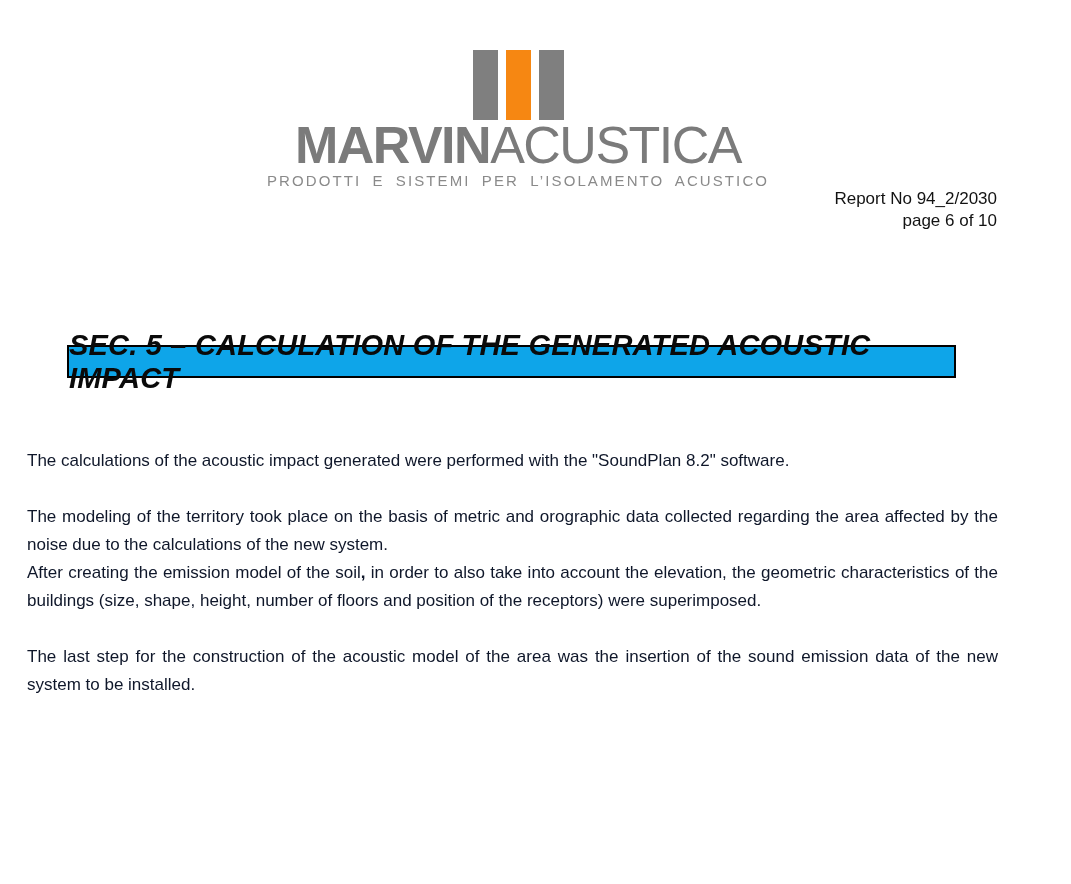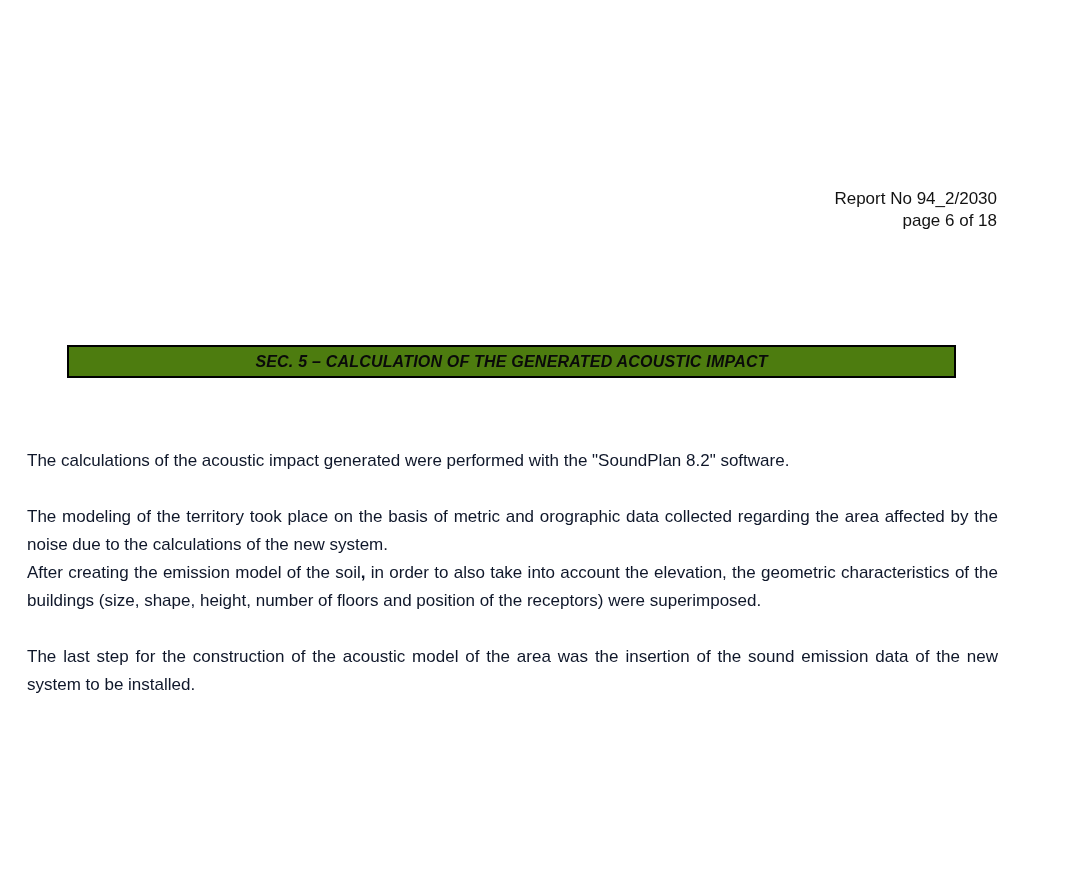--- a/index.html
+++ b/index.html
@@ -61,24 +61,24 @@
     left: 67px;
     width: 889px;
     height: 33px;
     box-sizing: border-box;
     border: 2px solid #000000;
     display: flex;
     align-items: center;
     justify-content: center;
     font-weight: bold;
     font-style: italic;
-    font-size: 16px;
+    font-size: 29px;
     letter-spacing: 0.2px;
     color: #0a0a0a;
-    background: #4d7c0f;
+    background: #0ea5e9;
   }
 
   
   .body-copy {
     position: absolute;
     top: 447px;
     left: 27px;
     width: 971px;
     font-size: 17px;
     line-height: 28px;
@@ -87,24 +87,33 @@
   }
   .body-copy p { margin: 0; }
   .body-copy p.gap-after { margin-bottom: 28px; }
   .body-copy .bold { font-weight: bold; }
 </style>
 </head>
 <body>
 
 <div class="page">
 
+  <div class="logo">
+    <div class="logo-bars">
+      <span class="bar" style="background: rgb(127, 127, 127);"></span>
+      <span class="bar" style="background: rgb(246, 135, 18);"></span>
+      <span class="bar" style="background: rgb(127, 127, 127);"></span>
+    </div>
+    <div class="brand" style="color: rgb(123, 123, 123);"><span class="brand-bold">MARVIN</span><span class="brand-light">ACUSTICA</span></div>
+    <div class="tagline" style="color: rgb(138, 138, 138);">PRODOTTI E SISTEMI PER L’ISOLAMENTO ACUSTICO</div>
+  </div>
 
   <div class="report-meta">
     <div>Report No 94_2/2030</div>
-    <div>page 6 of 18</div>
+    <div>page 6 of 10</div>
   </div>
 
   <div class="section-box">
     <span>SEC. 5 – CALCULATION OF THE GENERATED ACOUSTIC IMPACT</span>
   </div>
 
   <div class="body-copy" id="paragraphs">
       <p class="gap-after"><span>The calculations of the acoustic impact generated were performed with the "SoundPlan 8.2" software.</span></p>
       <p><span>The modeling of the territory took place on the basis of metric and orographic data collected regarding the area affected by the noise due to the calculations of the new system.</span></p>
       <p class="gap-after"><span>After creating the emission model of the soil</span><span class="bold">,</span><span> in order to also take into account the elevation, the geometric characteristics of the buildings (size, shape, height, number of floors and position of the receptors) were superimposed.</span></p>

